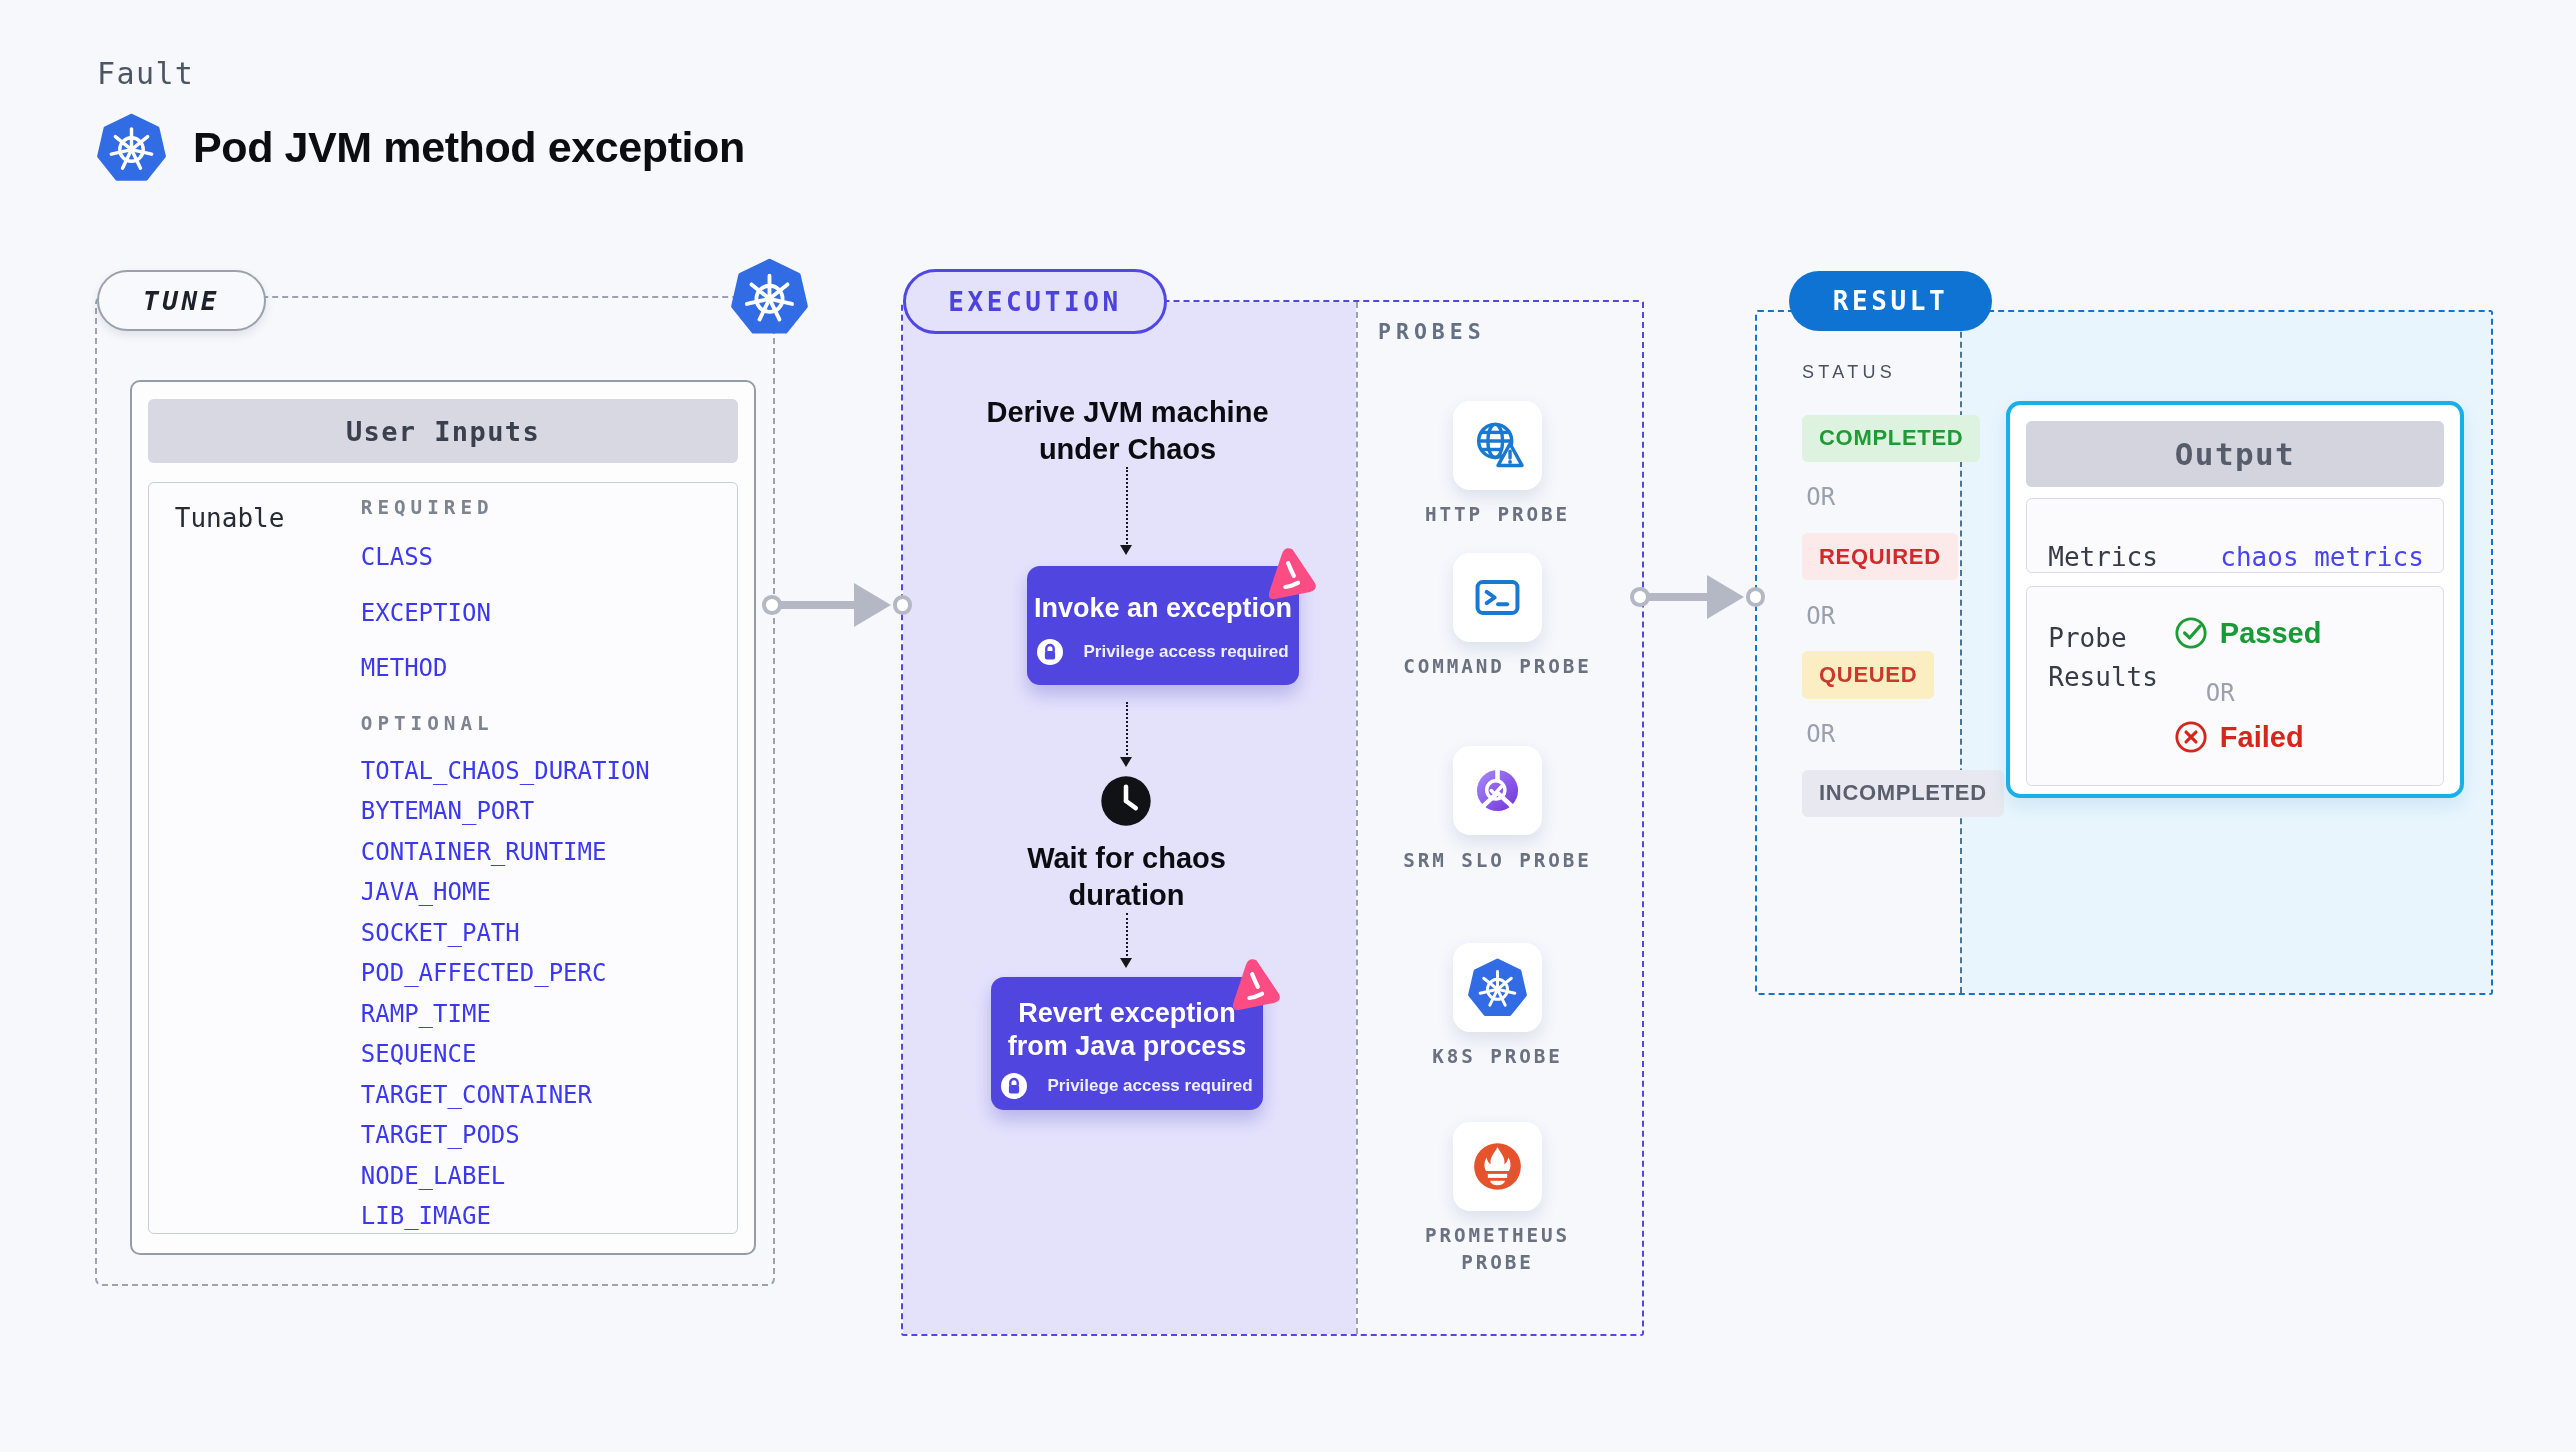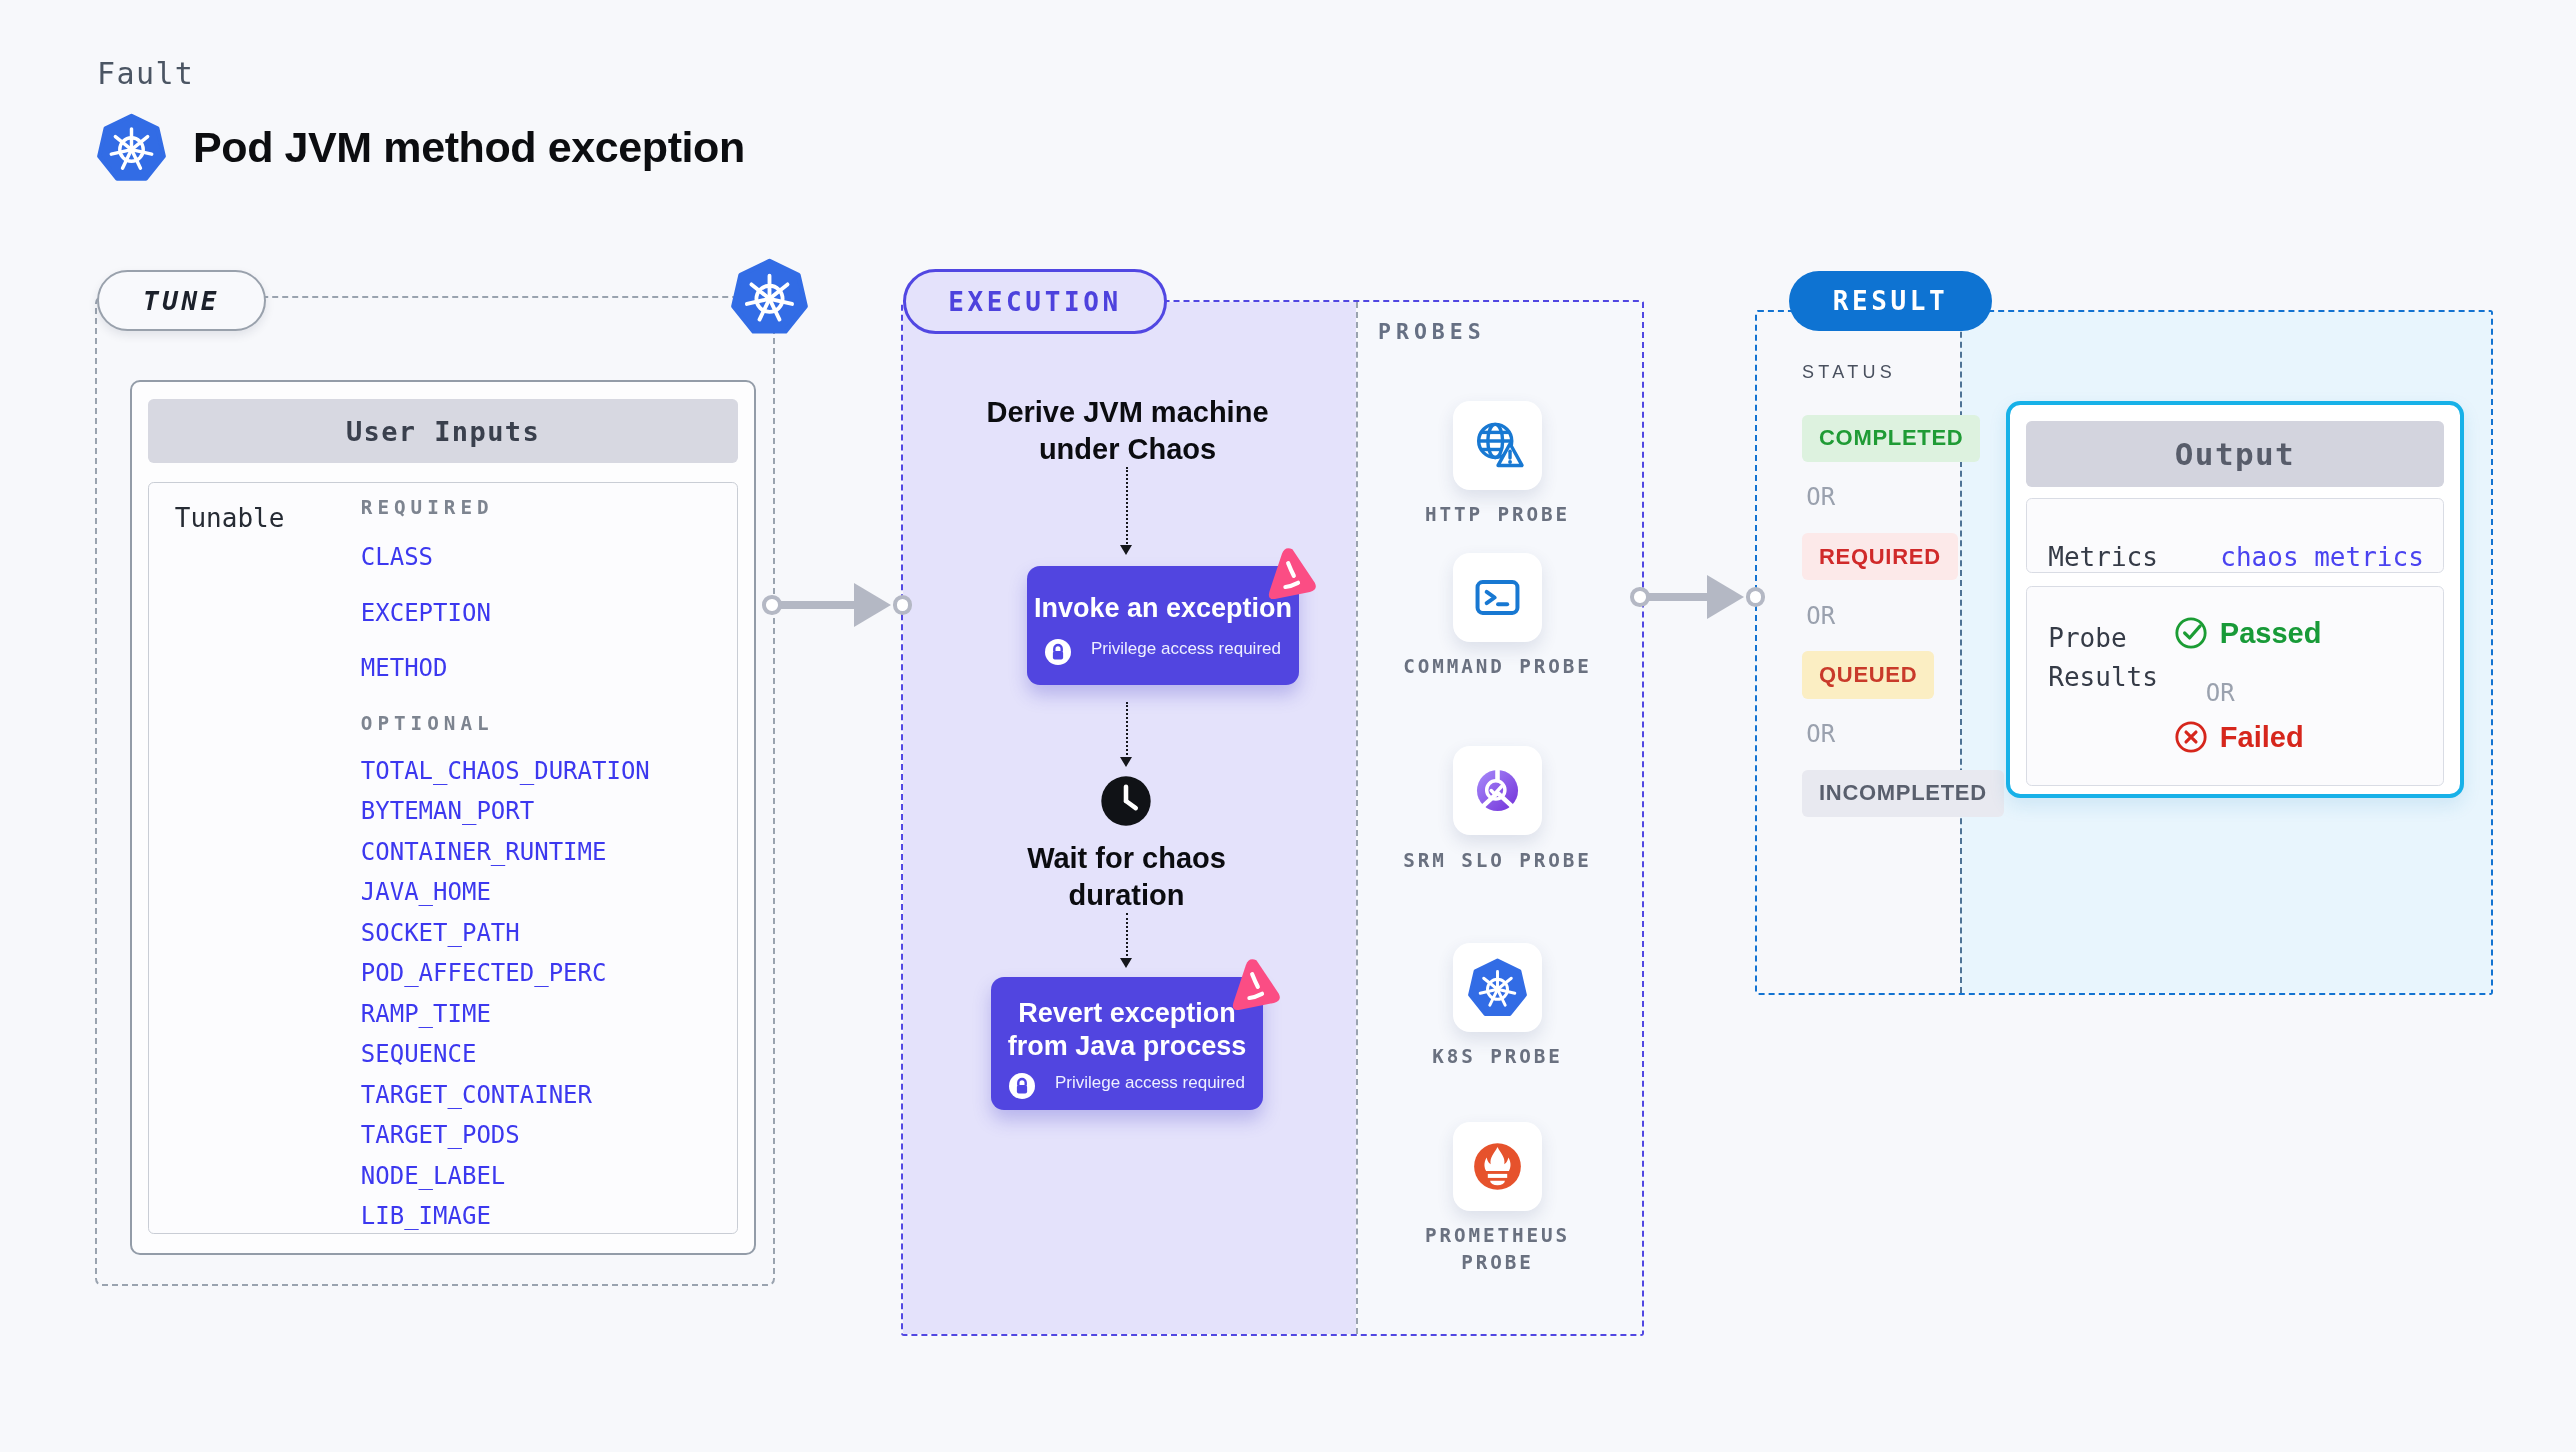--- a/index.html
+++ b/index.html
@@ -67,21 +67,21 @@
   .dot1{left:1126px;top:467px;height:80px;}
   .dot2{left:1126px;top:702px;height:57px;}
   .dot3{left:1126px;top:913px;height:47px;}
   .clock{left:1100px;top:775px;}
   .chaos-step{width:272px;background:#5145e0;border-radius:13px;z-index:4;
               box-shadow:0 10px 18.6px rgba(70,60,200,.28);text-align:center;}
   .invoke{left:991px;top:566px;height:119px;margin-left:36px;}
   .revert{left:991px;top:977px;height:133px;}
   .chaos-title{color:#fff;font-weight:700;font-size:27px;line-height:1.22;margin-top:20px;}
   .invoke .chaos-title{margin-top:26px;}
-  .priv-row{display:flex;justify-content:center;gap:20px;margin-top:13px;}
+  .priv-row{display:flex;align-items:center;justify-content:center;gap:20px;margin-top:13px;font-weight:bold;}
   .invoke .priv-row{margin-top:14.3px;}
   .revert .priv-row{margin-top:10px;}
   .priv-text{color:#eef0ff;font-size:17px;}
   .litmus{position:absolute;top:-21.5px;right:-20px;}
 
   
   .probes-label{left:1378px;top:319px;font-size:21.5px;font-weight:700;letter-spacing:5px;color:#667084;}
   .probe-card{left:1453px;width:89px;height:89px;background:#fff;border-radius:17px;z-index:3;
               display:flex;align-items:center;justify-content:center;
               box-shadow:0 7.2px 17px rgba(40,60,110,.12);}

